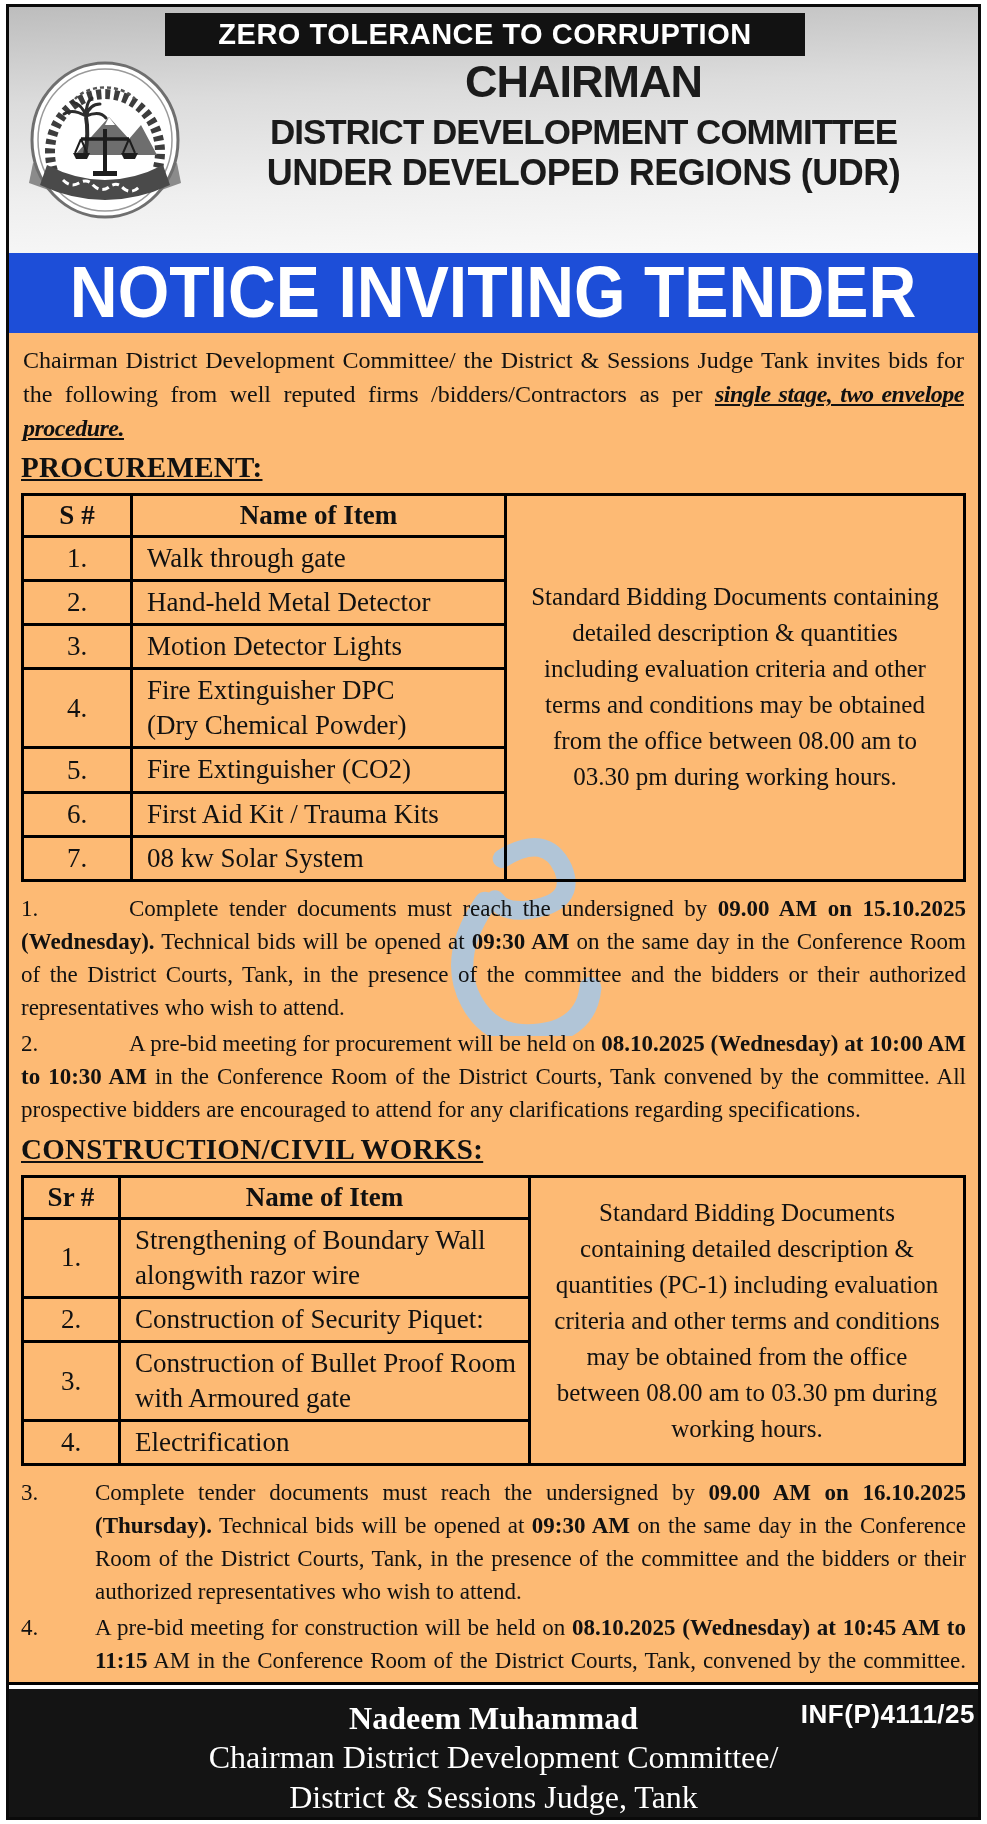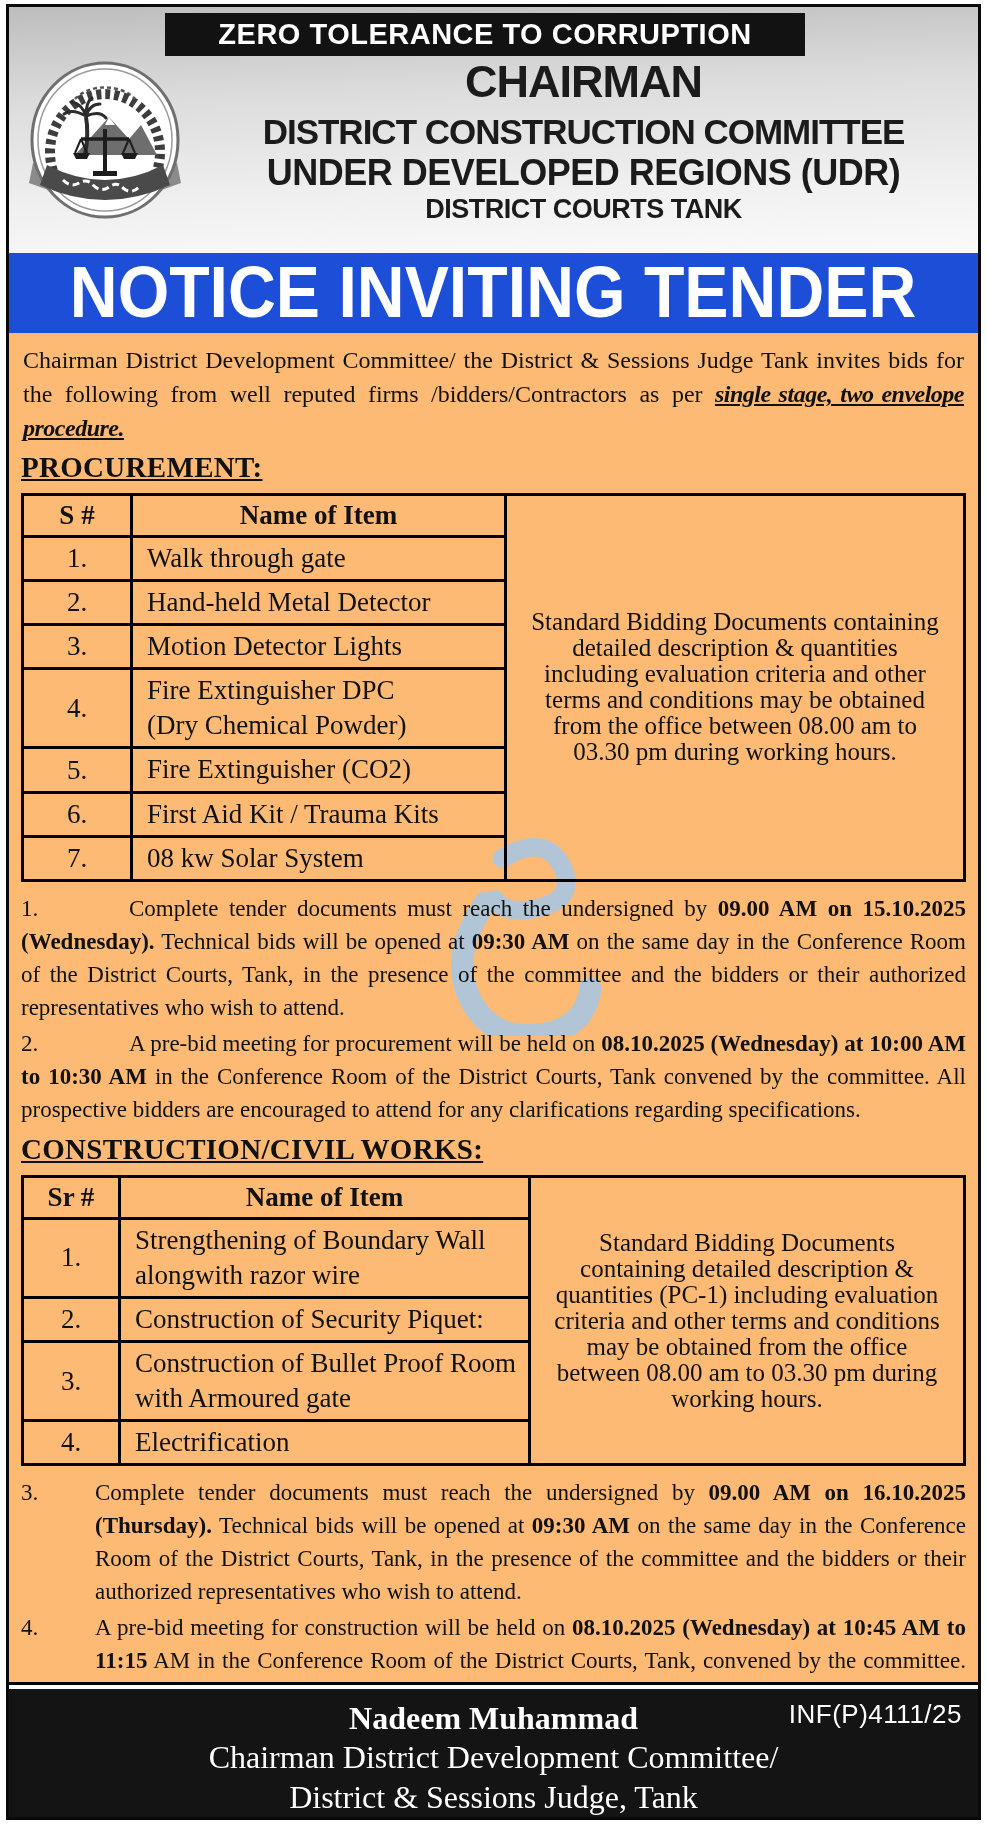--- a/index.html
+++ b/index.html
@@ -35,37 +35,37 @@
   .emph{font-weight:700;font-style:italic;text-decoration:underline;word-spacing:-4px;letter-spacing:-.5px;}
   .sec-h{display:inline-block;font-weight:700;font-size:29px;line-height:36px;
          text-decoration:underline;margin:2px 0 6px;letter-spacing:.3px;}
   table{border-collapse:collapse;width:100%;margin:2px 0 10px;}
   th,td{border:3px solid #000;font-size:27px;}
   th{font-weight:700;text-align:center;padding:4px;}
   td.sno{text-align:center;vertical-align:middle;padding:3px 4px;}
   .t-proc td.sno,.t-proc th.h-sno{width:98px;}
   .t-con td.sno,.t-con th.h-sno{width:86px;}
   td.item{padding:3px 6px 3px 14px;white-space:pre-line;line-height:1.3;vertical-align:middle;}
-  td.side{text-align:center;vertical-align:middle;font-size:25px;line-height:26px;padding:4px 18px;}
+  td.side{text-align:center;vertical-align:middle;font-size:25px;line-height:36px;padding:4px 18px;}
   .t-proc td.side{width:420px;}
   .t-con td.side{width:396px;}
   .note{font-size:23px;line-height:33px;text-align:justify;margin:0 0 3px;}
   .note .num{display:inline-block;}
   .note.wide .num{width:108px;}
   .note.hang{padding-left:74px;}
   .note.hang .num{width:74px;margin-left:-74px;}
   .b{font-weight:700;}
 
   
   .footer{flex:none;height:128px;margin-top:4px;background:#141414;color:#fff;
           position:relative;text-align:center;}
   .sig-name{font-size:32px;font-weight:700;line-height:38px;padding-top:10px;}
   .sig-line{font-size:32px;line-height:40px;}
-  .inf{position:absolute;right:16px;top:10px;font-family:"Liberation Sans",sans-serif;
-       font-weight:400;font-size:26px;letter-spacing:.5px;}
+  .inf{position:absolute;right:3px;top:10px;font-family:"Liberation Sans",sans-serif;
+       font-weight:700;font-size:26px;letter-spacing:.5px;}
 </style>
 </head>
 <body>
 
 <div class="page">
   <div class="notice">
 
     <div class="header">
       <div class="topbar">ZERO TOLERANCE TO CORRUPTION</div>
 
@@ -96,23 +96,22 @@
           <path d="M94,94 h17 l-3,6 h-11 z" fill="#1d1d1d"></path>
           <rect x="66" y="112" width="24" height="5" fill="#1d1d1d"></rect>
 
           <path d="M20,106 q58,30 116,0 l7,20 q-65,30 -130,0 z" fill="#4a4a4a"></path>
           <path d="M36,121 q8,8 16,3 q8,-5 14,2 q8,8 16,2 q8,-6 14,1 q8,7 16,-1" fill="none" stroke="#fff" stroke-width="3" stroke-dasharray="7 4"></path>
         </svg>
       </div>
 
       <div class="titles">
         <div class="t1">CHAIRMAN</div>
-        <div class="t2">DISTRICT CONSTRUCTION COMMITTEE</div>
+        <div class="t2">DISTRICT DEVELOPMENT COMMITTEE</div>
         <div class="t3">UNDER DEVELOPED REGIONS (UDR)</div>
-        <div class="t4">DISTRICT COURTS TANK</div>
       </div>
     </div>
 
     <div class="banner">
       <span>NOTICE INVITING TENDER</span>
     </div>
 
     <div class="bodybox">
 
       <div class="watermark">

